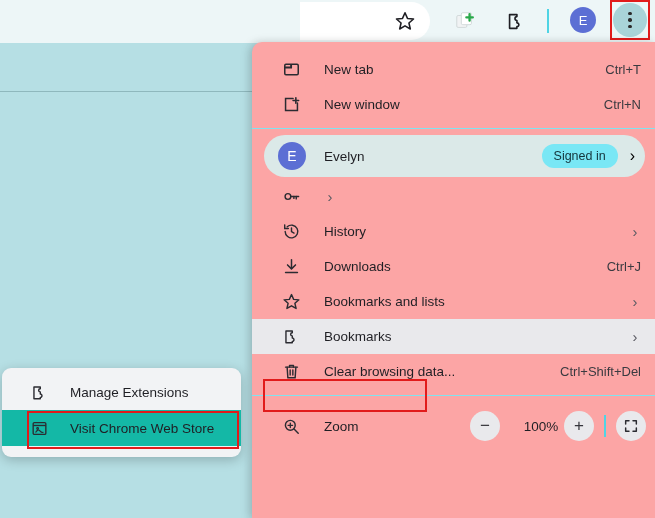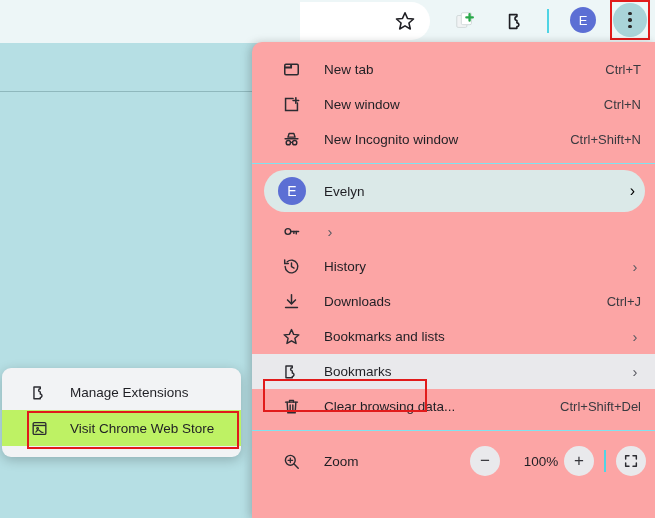--- a/index.html
+++ b/index.html
@@ -142,21 +142,21 @@
     padding-top: 6px;
   }
   .sub-row {
     display: flex; align-items: center; height: 36px;
     padding: 0 14px 0 26px; font-size: 13.5px; color: #1f1f24;
   }
   .sub-row .ic {
     width: 22px; height: 22px; margin-right: 20px;
     display: flex; align-items: center; justify-content: center; flex: 0 0 22px;
   }
-  .sub-row.white-bg { background: #bef264; }
+  .sub-row.white-bg { background: #14b8a6; }
   .hl-box-webstore {
     position: absolute; left: 27px; top: 411px;
     width: 212px; height: 38px;
     border: 2.5px solid #e11b1b; pointer-events: none;
   }
   svg { display: block; }
 </style>
 </head>
 <body>
 
@@ -215,39 +215,27 @@
     <span class="ic">
       <svg width="19" height="19" viewBox="0 0 24 24" fill="none" stroke="#2b2b31" stroke-width="1.9" stroke-linecap="round">
         <path d="M14 4.5 H4.5 V19.5 H19.5 V10"></path>
         <path d="M17.5 3.5 v7 M14 7 h7" stroke-width="2"></path>
       </svg>
     </span>
     <span class="lbl">New window</span>
     <span class="accel">Ctrl+N</span>
   </div>
 
-  <div class="menu-row">
-    <span class="ic">
-      <svg width="19" height="19" viewBox="0 0 24 24" fill="none" stroke="#2b2b31" stroke-width="1.8">
-        <path d="M7.5 9 L9 4.5 h6 L16.5 9 z" stroke-linejoin="round"></path>
-        <path d="M4 11 h16" stroke-width="2" stroke-linecap="round"></path>
-        <circle cx="8" cy="16" r="2.7"></circle>
-        <circle cx="16" cy="16" r="2.7"></circle>
-        <path d="M10.7 15.6 h2.6"></path>
-      </svg>
-    </span>
-    <span class="lbl">New Incognito window</span>
-    <span class="accel">Ctrl+Shift+N</span>
-  </div>
 
   <div class="menu-sep"></div>
 
   <div class="profile-row">
     <span class="profile-av">E</span>
     <span class="profile-name">Evelyn</span>
+    <span class="badge-signedin">Signed in</span>
     <span class="chev">›</span>
   </div>
 
   <div class="menu-row">
     <span class="ic">
       <svg width="19" height="19" viewBox="0 0 24 24" fill="none" stroke="#2b2b31" stroke-width="1.8" stroke-linecap="round">
         <circle cx="7.5" cy="12" r="3.6"></circle>
         <path d="M11.1 12 H21"></path>
         <path d="M18 12 v3 M15 12 v2.4"></path>
       </svg>

